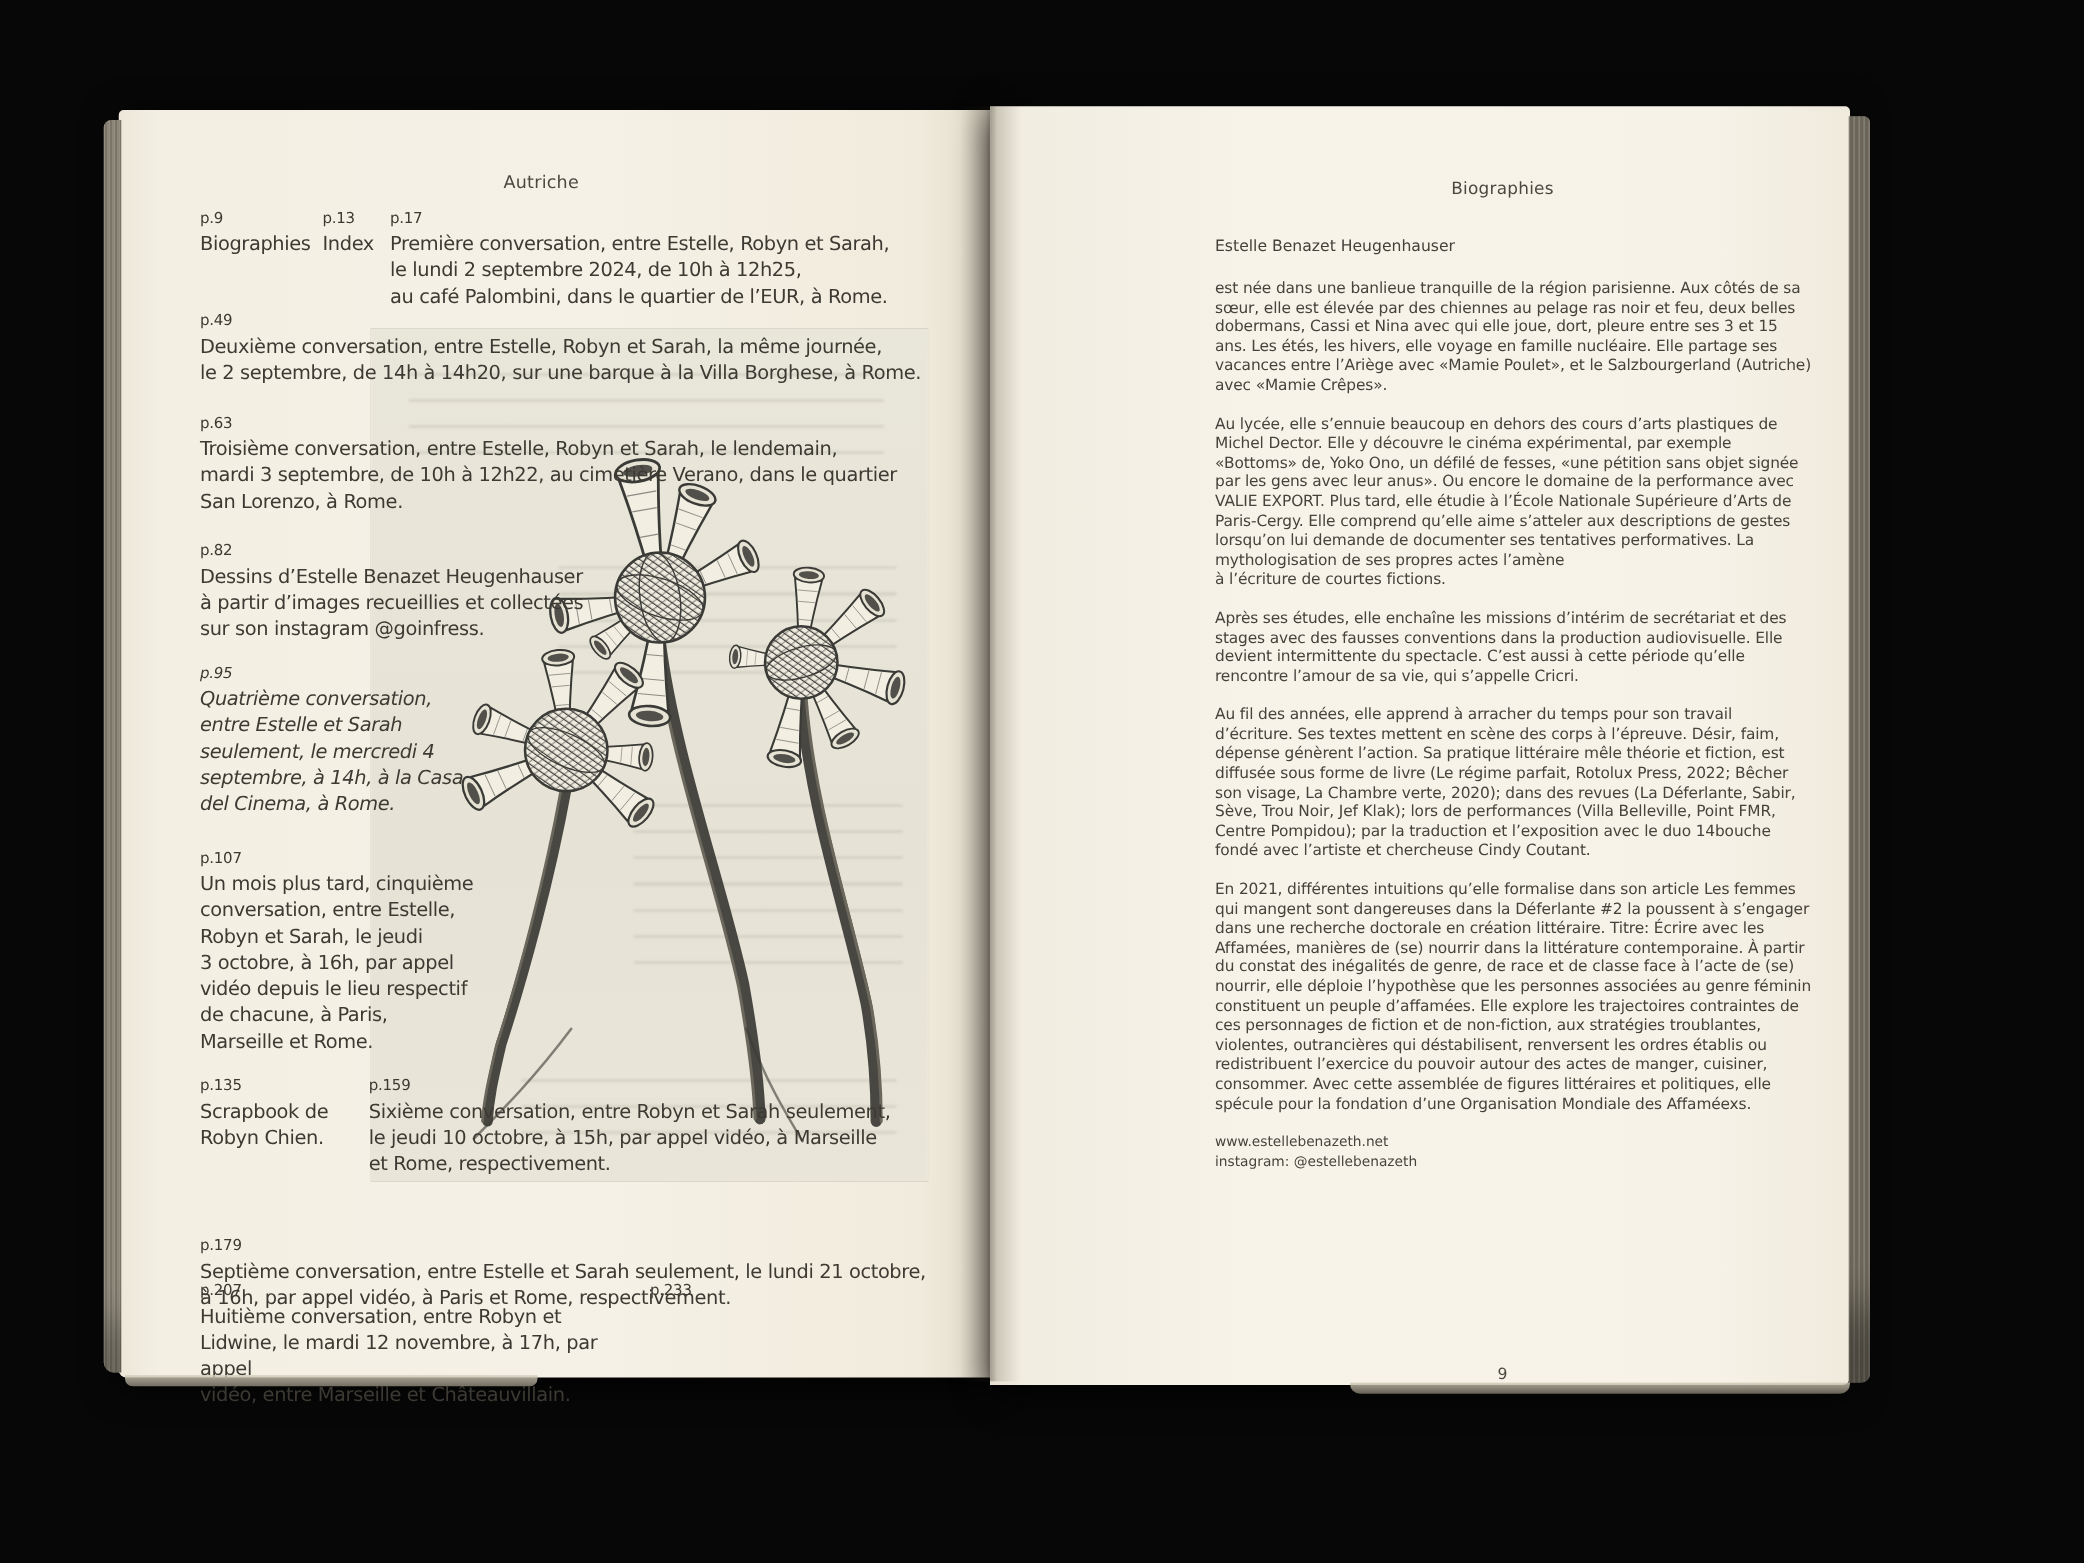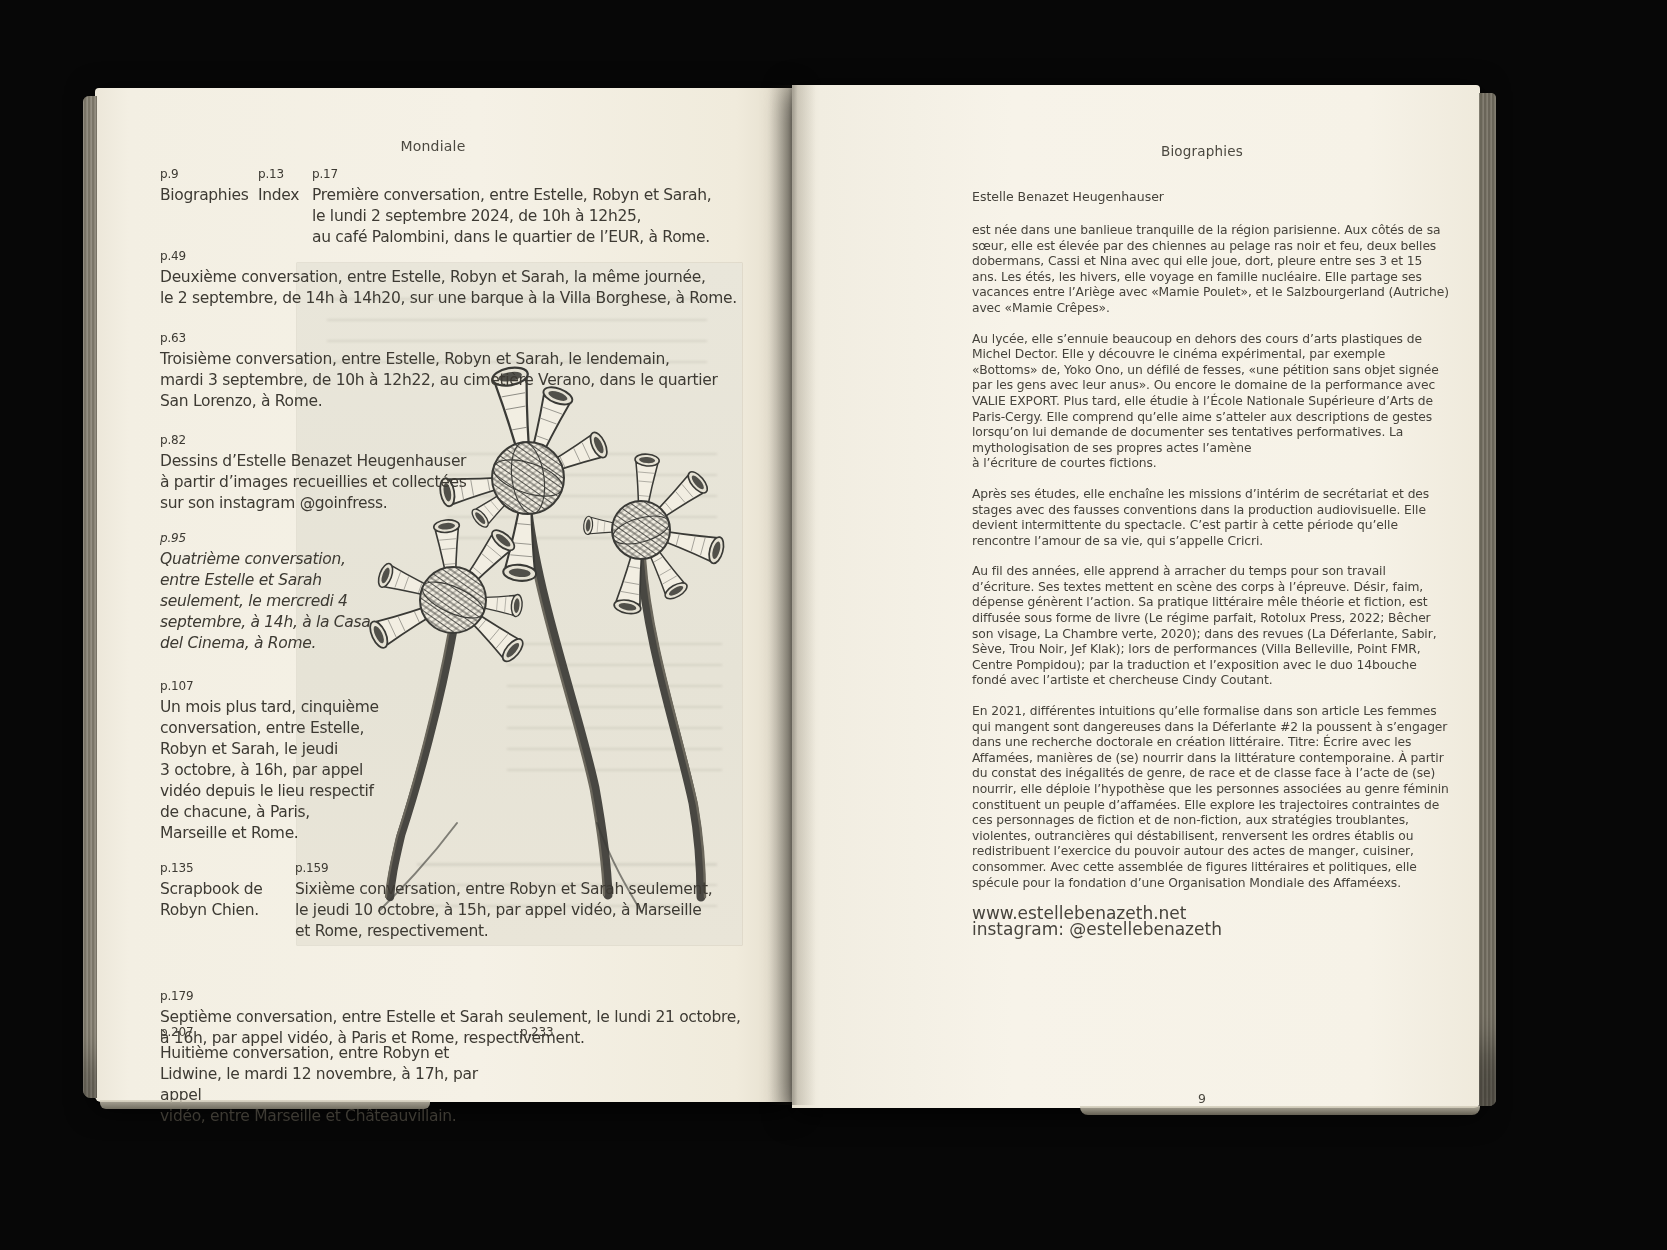--- a/index.html
+++ b/index.html
@@ -41,31 +41,31 @@
   .toc-entry .pnum{font-size:12px;line-height:21px;letter-spacing:-.2px;}
   .toc-entry .ptext{font-size:15.5px;line-height:21px;letter-spacing:-.3px;white-space:pre-line;}
   .drawing{position:absolute;left:202px;top:175px;width:445px;height:682px;}
 
   
   .page-right .header{position:absolute;left:170px;top:58px;width:480px;text-align:center;
     font-size:13.5px;color:#4b4840;letter-spacing:.2px;}
   .bio-name{position:absolute;left:180px;top:104px;font-size:12.5px;color:#44413a;letter-spacing:0;}
   .bio-text{position:absolute;left:180px;top:138px;width:478px;color:#46433c;}
   .bio-text p{margin:0 0 15px 0;font-size:12.3px;line-height:15.6px;letter-spacing:-.1px;white-space:pre-line;}
-  .contact{margin-top:1px;font-size:17px;line-height:15.6px;color:#46433c;white-space:pre-line;}
+  .contact{margin-top:1px;font-size:11px;line-height:15.6px;color:#46433c;white-space:pre-line;}
   .folio{position:absolute;left:170px;top:1006px;width:480px;text-align:center;
     font-size:12.5px;color:#4b4840;}
 </style>
 </head>
 <body>
 
 <div class="book">
 
   <div class="page page-left">
-    <div class="header">Mondiale</div>
+    <div class="header">Autriche</div>
 
     <div class="inset-sheet">
       <div class="ghost" style="left:30px;top:35px;width:380px;height:70px;"></div>
       <div class="ghost" style="left:150px;top:190px;width:270px;height:90px;"></div>
       <div class="ghost" style="left:210px;top:380px;width:215px;height:130px;"></div>
       <div class="ghost" style="left:120px;top:600px;width:300px;height:60px;"></div>
     </div>
 
     <svg class="drawing" viewBox="0 0 445 682">
       <defs>
@@ -211,21 +211,21 @@
     </div>
   </div>
 
   <div class="page page-right">
     <div class="header">Biographies</div>
     <div class="bio-name">Estelle Benazet Heugenhauser</div>
     <div class="bio-text">
       <p>est née dans une banlieue tranquille de la région parisienne. Aux côtés de sa sœur, elle est élevée par des chiennes au pelage ras noir et feu, deux belles dobermans, Cassi et Nina avec qui elle joue, dort, pleure entre ses 3 et 15 ans. Les étés, les hivers, elle voyage en famille nucléaire. Elle partage ses vacances entre l’Ariège avec «Mamie Poulet», et le Salzbourgerland (Autriche) avec «Mamie Crêpes».</p>
       <p>Au lycée, elle s’ennuie beaucoup en dehors des cours d’arts plastiques de Michel Dector. Elle y découvre le cinéma expérimental, par exemple «Bottoms» de, Yoko Ono, un défilé de fesses, «une pétition sans objet signée par les gens avec leur anus». Ou encore le domaine de la performance avec VALIE EXPORT. Plus tard, elle étudie à l’École Nationale Supérieure d’Arts de Paris-Cergy. Elle comprend qu’elle aime s’atteler aux descriptions de gestes lorsqu’on lui demande de documenter ses tentatives performatives. La mythologisation de ses propres actes l’amène
 à l’écriture de courtes fictions.</p>
-      <p>Après ses études, elle enchaîne les missions d’intérim de secrétariat et des stages avec des fausses conventions dans la production audiovisuelle. Elle devient intermittente du spectacle. C’est partir à cette période qu’elle rencontre l’amour de sa vie, qui s’appelle Cricri.</p>
+      <p>Après ses études, elle enchaîne les missions d’intérim de secrétariat et des stages avec des fausses conventions dans la production audiovisuelle. Elle devient intermittente du spectacle. C’est aussi à cette période qu’elle rencontre l’amour de sa vie, qui s’appelle Cricri.</p>
       <p>Au fil des années, elle apprend à arracher du temps pour son travail d’écriture. Ses textes mettent en scène des corps à l’épreuve. Désir, faim, dépense génèrent l’action. Sa pratique littéraire mêle théorie et fiction, est diffusée sous forme de livre (Le régime parfait, Rotolux Press, 2022; Bêcher son visage, La Chambre verte, 2020); dans des revues (La Déferlante, Sabir, Sève, Trou Noir, Jef Klak); lors de performances (Villa Belleville, Point FMR, Centre Pompidou); par la traduction et l’exposition avec le duo 14bouche fondé avec l’artiste et chercheuse Cindy Coutant.</p>
       <p>En 2021, différentes intuitions qu’elle formalise dans son article Les femmes qui mangent sont dangereuses dans la Déferlante #2 la poussent à s’engager dans une recherche doctorale en création littéraire. Titre: Écrire avec les Affamées, manières de (se) nourrir dans la littérature contemporaine. À partir du constat des inégalités de genre, de race et de classe face à l’acte de (se) nourrir, elle déploie l’hypothèse que les personnes associées au genre féminin constituent un peuple d’affamées. Elle explore les trajectoires contraintes de ces personnages de fiction et de non-fiction, aux stratégies troublantes, violentes, outrancières qui déstabilisent, renversent les ordres établis ou redistribuent l’exercice du pouvoir autour des actes de manger, cuisiner, consommer. Avec cette assemblée de figures littéraires et politiques, elle spécule pour la fondation d’une Organisation Mondiale des Affaméexs.</p>
       <div class="contact">www.estellebenazeth.net
 instagram: @estellebenazeth</div>
     </div>
     <div class="folio">9</div>
   </div>
 
   <div class="spine-shadow"></div>
   <div class="edge-left"></div>

